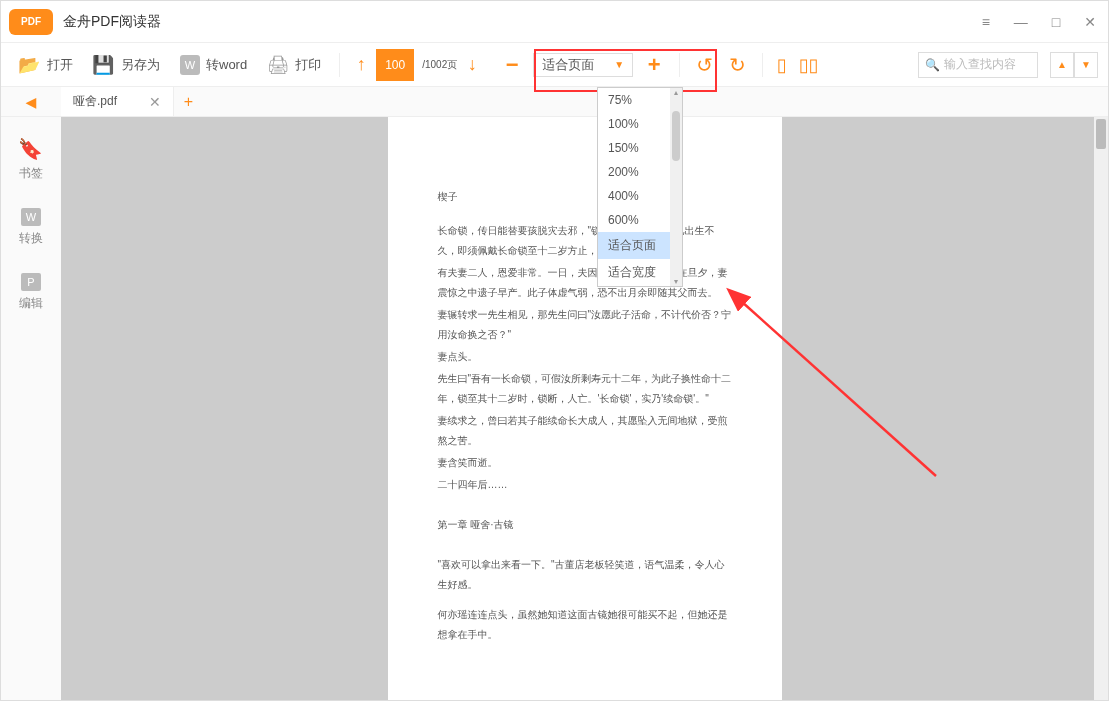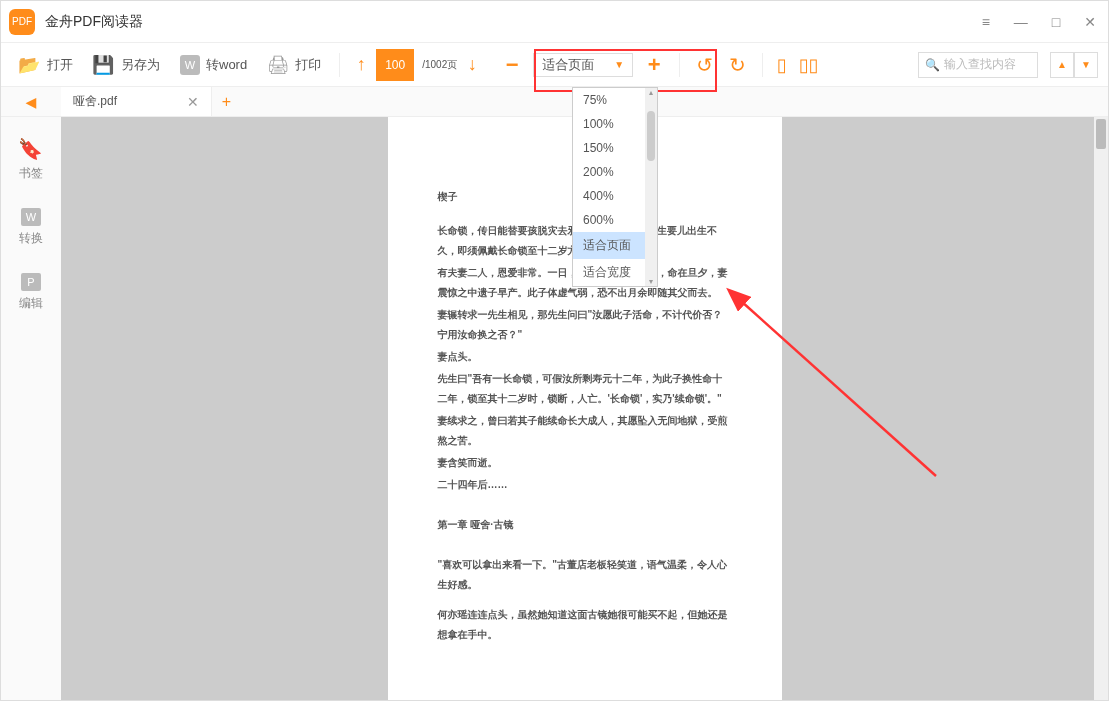--- a/index.html
+++ b/index.html
@@ -1,20 +1,20 @@
 <!DOCTYPE html>
 <html><head>
 <meta charset="utf-8">
 <style>
 * { margin: 0; padding: 0; box-sizing: border-box; font-family: "Microsoft YaHei", sans-serif; }
 body { width: 1109px; height: 701px; background: #fff; overflow: hidden; position: relative; border: 1px solid #ddd; }
 
 
 .title-bar { height: 42px; display: flex; align-items: center; padding: 0 8px; border-bottom: 1px solid #eee; }
-.app-logo { width: 26px; height: 26px; background: #ff8c1a; border-radius: 6px; display: flex; align-items: center; justify-content: center; color: #fff; font-size: 10px; font-weight: normal; margin-right: 10px; }
+.app-logo { width: 44px; height: 26px; background: #ff8c1a; border-radius: 6px; display: flex; align-items: center; justify-content: center; color: #fff; font-size: 10px; font-weight: bold; margin-right: 10px; }
 .app-title { font-size: 14px; color: #333; }
 .win-controls { margin-left: auto; display: flex; gap: 16px; color: #888; font-size: 14px; align-items: center; }
 .win-controls span { cursor: pointer; padding: 4px; }
 
 
 .toolbar { height: 44px; display: flex; align-items: center; padding: 0 10px; gap: 4px; border-bottom: 1px solid #eee; }
 .tool-btn { display: flex; align-items: center; gap: 6px; padding: 4px 8px; font-size: 13px; color: #555; cursor: pointer; }
 .tool-icon { width: 22px; height: 22px; display: flex; align-items: center; justify-content: center; color: #ff8c1a; font-size: 18px; }
 .tool-icon.gray { color: #999; }
 .sep { width: 1px; height: 24px; background: #eee; margin: 0 6px; }
@@ -32,36 +32,36 @@
 
 
 .highlight-rect { position: absolute; top: 48px; left: 533px; width: 183px; height: 43px; border: 2px solid #ff3333; z-index: 100; pointer-events: none; }
 
 
 .red-arrow { position: absolute; top: 285px; left: 725px; z-index: 99; pointer-events: none; }
 
 
 .tab-bar { height: 30px; display: flex; align-items: center; background: #fafafa; border-bottom: 1px solid #eee; }
 .tab-collapse { width: 60px; height: 100%; display: flex; align-items: center; justify-content: center; color: #ff8c1a; font-size: 14px; }
-.tab-item { height: 100%; display: flex; align-items: center; padding: 0 12px; font-size: 12px; color: #555; background: #fff; border-right: 1px solid #eee; gap: 70px; }
+.tab-item { height: 100%; display: flex; align-items: center; padding: 0 12px; font-size: 12px; color: #555; background: #fff; border-right: 1px solid #eee; gap: 32px; }
 .tab-close { color: #999; font-size: 14px; cursor: pointer; }
 .tab-add { padding: 0 10px; color: #ff8c1a; font-size: 16px; cursor: pointer; }
 
 
 .main-area { display: flex; height: calc(100% - 116px); }
 .sidebar { width: 60px; background: #fafafa; display: flex; flex-direction: column; align-items: center; padding-top: 20px; gap: 26px; }
 .sidebar-item { display: flex; flex-direction: column; align-items: center; gap: 4px; color: #888; font-size: 12px; cursor: pointer; }
 .sidebar-icon { font-size: 20px; color: #aaa; }
 .content-area { flex: 1; background: #ccc; display: flex; justify-content: center; overflow: hidden; position: relative; }
-.page-view { width: 394px; background: #fff; margin-top: 0; padding: 70px 50px 20px 50px; font-size: 10px; color: #555; line-height: 2; font-weight: bold; }
+.page-view { width: 394px; background: #fff; margin-top: 0; padding: 70px 50px 20px 50px; font-size: 10px; color: #555; line-height: 2; }
 .page-view p { margin-bottom: 2px; }
 .page-view .section-title { margin-top: 20px; margin-bottom: 20px; }
 
 
-.zoom-dropdown { position: absolute; top: 86px; left: 571px; width: 86px; background: #fff; border: 1px solid #ccc; z-index: 101; font-size: 12px; }
+.zoom-dropdown { position: absolute; top: 86px; left: 596px; width: 86px; background: #fff; border: 1px solid #ccc; z-index: 101; font-size: 12px; }
 .zoom-dropdown-inner { display: flex; }
 .zoom-options { flex: 1; }
 .zoom-opt { padding: 5px 10px; cursor: pointer; color: #555; }
 .zoom-opt.selected { background: #cce4ff; }
 .zoom-scroll { width: 12px; background: #f0f0f0; display: flex; flex-direction: column; justify-content: space-between; align-items: center; font-size: 8px; color: #999; }
 .zoom-scroll .thumb { width: 8px; height: 50px; background: #ccc; border-radius: 4px; margin-top: 14px; }
 
 .main-scroll { position: absolute; right: 0; top: 116px; width: 14px; height: calc(100% - 116px); background: #f0f0f0; }
 .main-scroll .thumb { width: 10px; height: 30px; background: #bbb; margin: 2px auto; border-radius: 2px; }
 </style>

